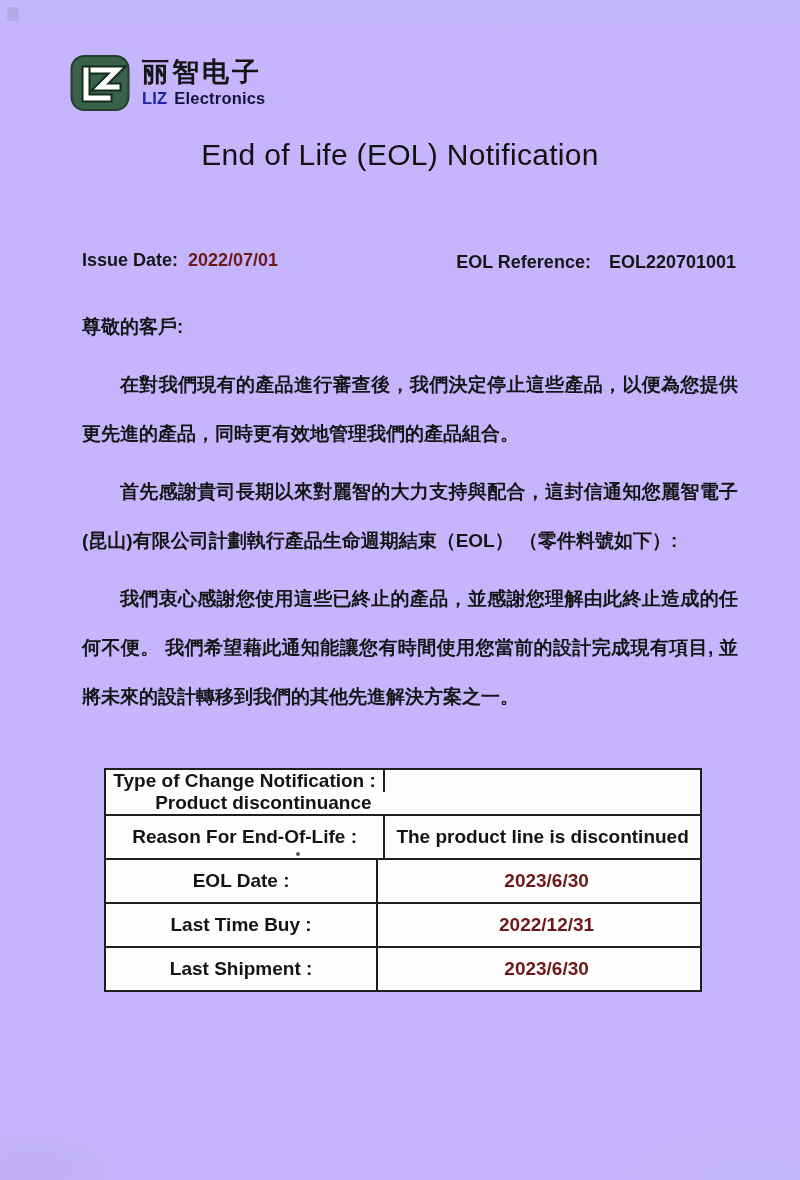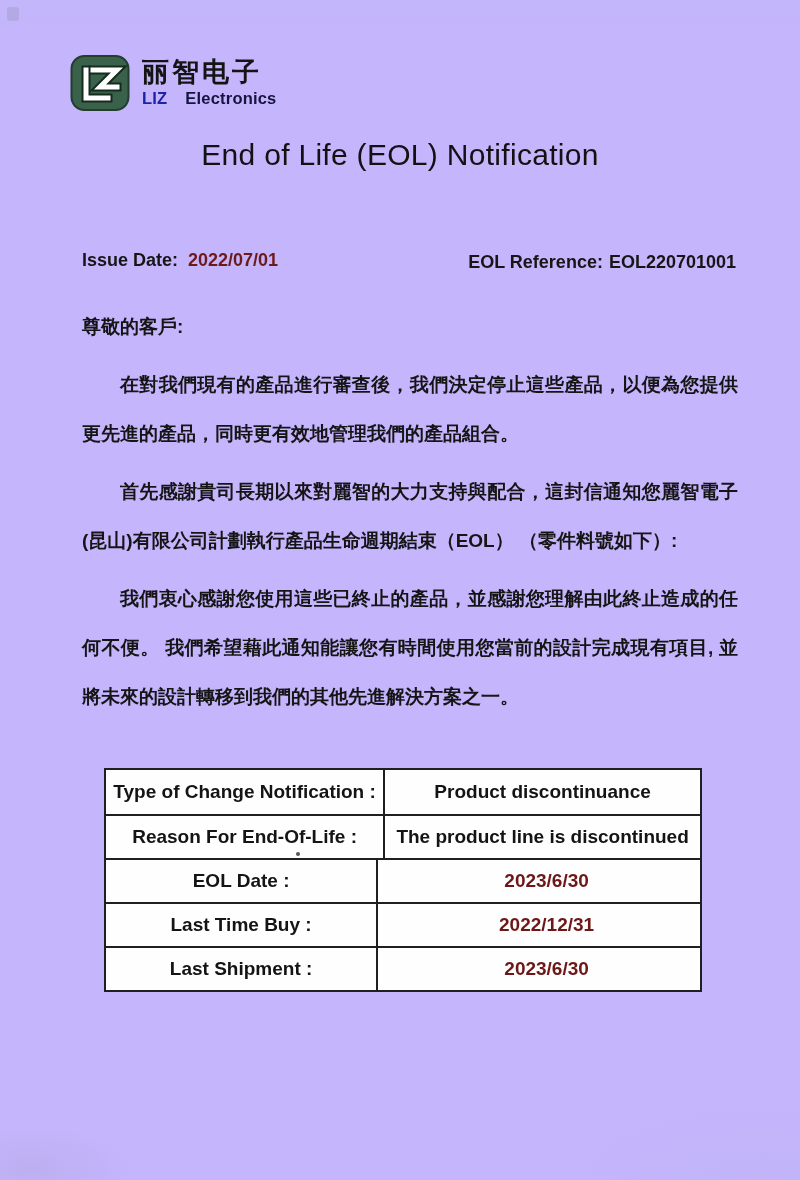--- a/index.html
+++ b/index.html
@@ -36,40 +36,40 @@
     display: flex; align-items: center; gap: 12px;
   }
   .logo-mark { width: 60px; height: 58px; display: block; }
   .logo-text .cn {
     font-size: 27px; font-weight: 700; color: #141414;
     letter-spacing: 3px; line-height: 1.1;
     font-family: "Liberation Sans", "DejaVu Sans", sans-serif;
   }
   .logo-text .en { font-size: 16.5px; font-weight: 700; line-height: 1.25; letter-spacing: 0.2px; }
   .logo-text .en .liz { color: #1d23a5; }
-  .logo-text .en .electronics { color: #14143e; margin-left: 18px; }
+  .logo-text .en .electronics { color: #14143e; margin-left: 7px; }
 
   
   .doc-title {
     position: absolute; left: 0; right: 0; top: 138px;
     text-align: center; font-size: 30px; font-weight: 400;
     color: #121212; letter-spacing: 0.3px;
   }
 
   
   .meta-issue {
     position: absolute; left: 82px; top: 250px;
     font-size: 18px; font-weight: 700; color: #161616;
   }
   .meta-issue .value { font-weight: 700; color: #6d1a1a; margin-left: 10px; }
   .meta-ref {
     position: absolute; right: 64px; top: 252px;
     font-size: 18px; font-weight: 700; color: #161616;
   }
-  .meta-ref .value { margin-left: 6px; font-weight: 700; color: #161616; }
+  .meta-ref .value { margin-left: 18px; font-weight: 700; color: #161616; }
 
   
   .salutation {
     position: absolute; left: 82px; top: 314px;
     font-size: 19px; font-weight: 600; color: #151515;
   }
   .body-text {
     position: absolute; left: 82px; top: 360px; width: 656px;
     font-size: 19px; font-weight: 600; color: #151515;
     text-align: justify;
@@ -80,21 +80,21 @@
     margin-bottom: 9px;
   }
 
   
   .eol-table {
     position: absolute; left: 104px; top: 768px; width: 598px;
     border: 2px solid #1f1f1f;
     background: #fefefe;
   }
   .eol-row { display: flex; height: 44px; border-top: 2px solid #1f1f1f; }
-  .eol-row:first-child { border-top: none; }
+  .eol-row:first-child { border-top: none; flex-direction: column; }
   .eol-cell {
     display: flex; align-items: center; justify-content: center;
     font-size: 19px; font-weight: 600; color: #141414;
     text-align: center; padding: 0 6px;
   }
   .eol-cell.label { width: 47%; border-right: 2px solid #1f1f1f; }
   .eol-cell.value { width: 53%; }
   .eol-cell.value.date { color: #6d1717; margin-left: 15px; }
 
   .stray-dot {

